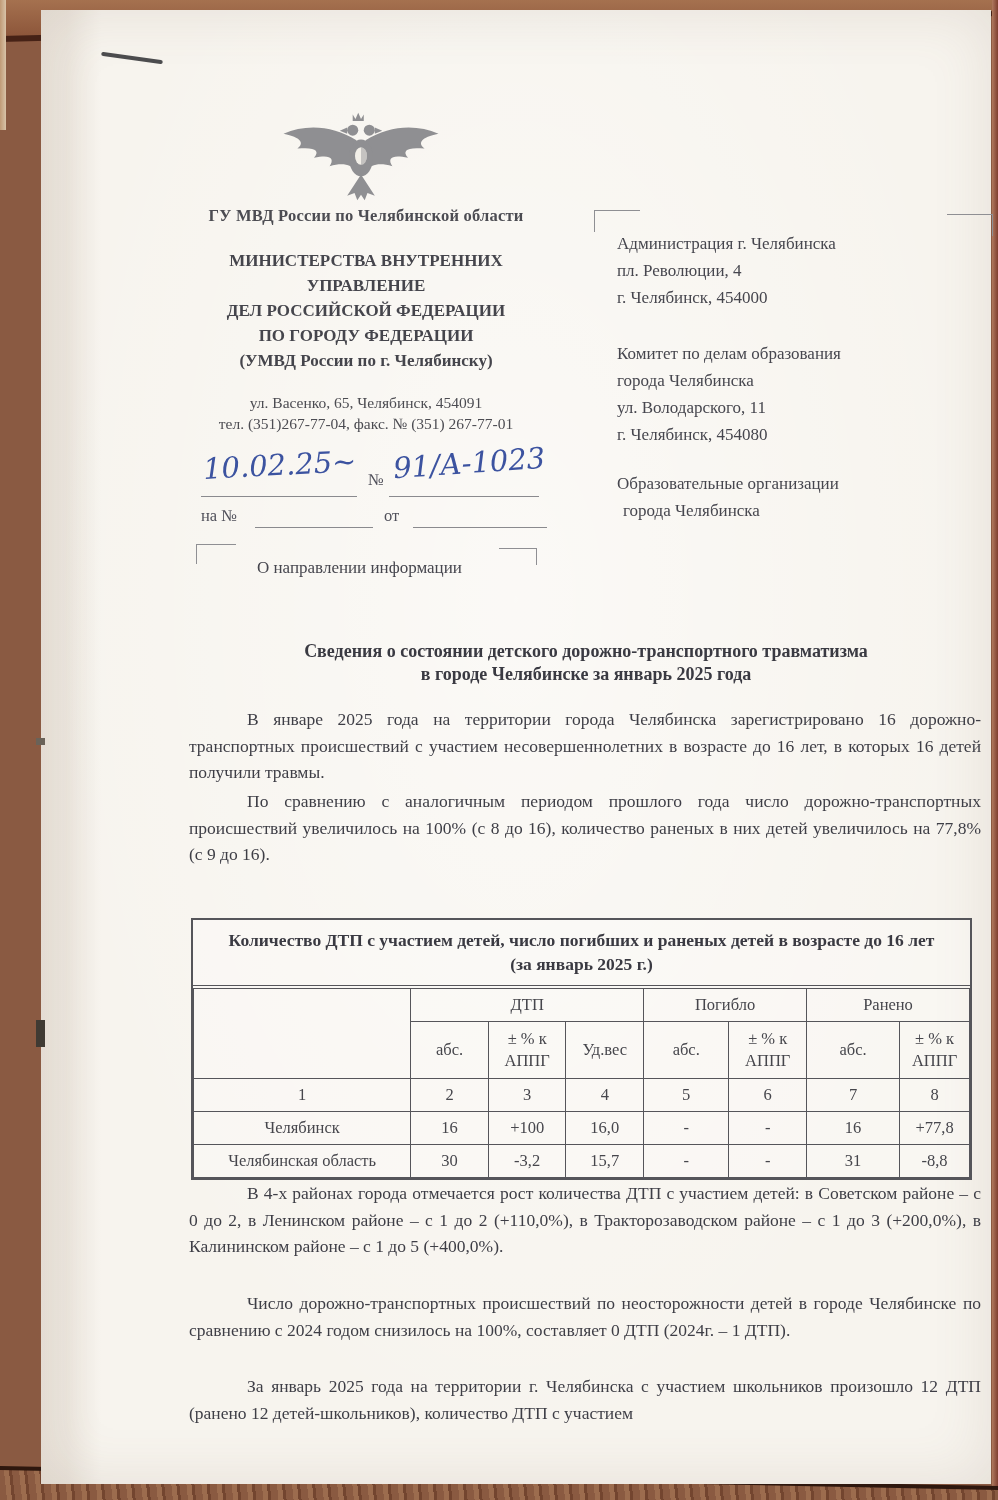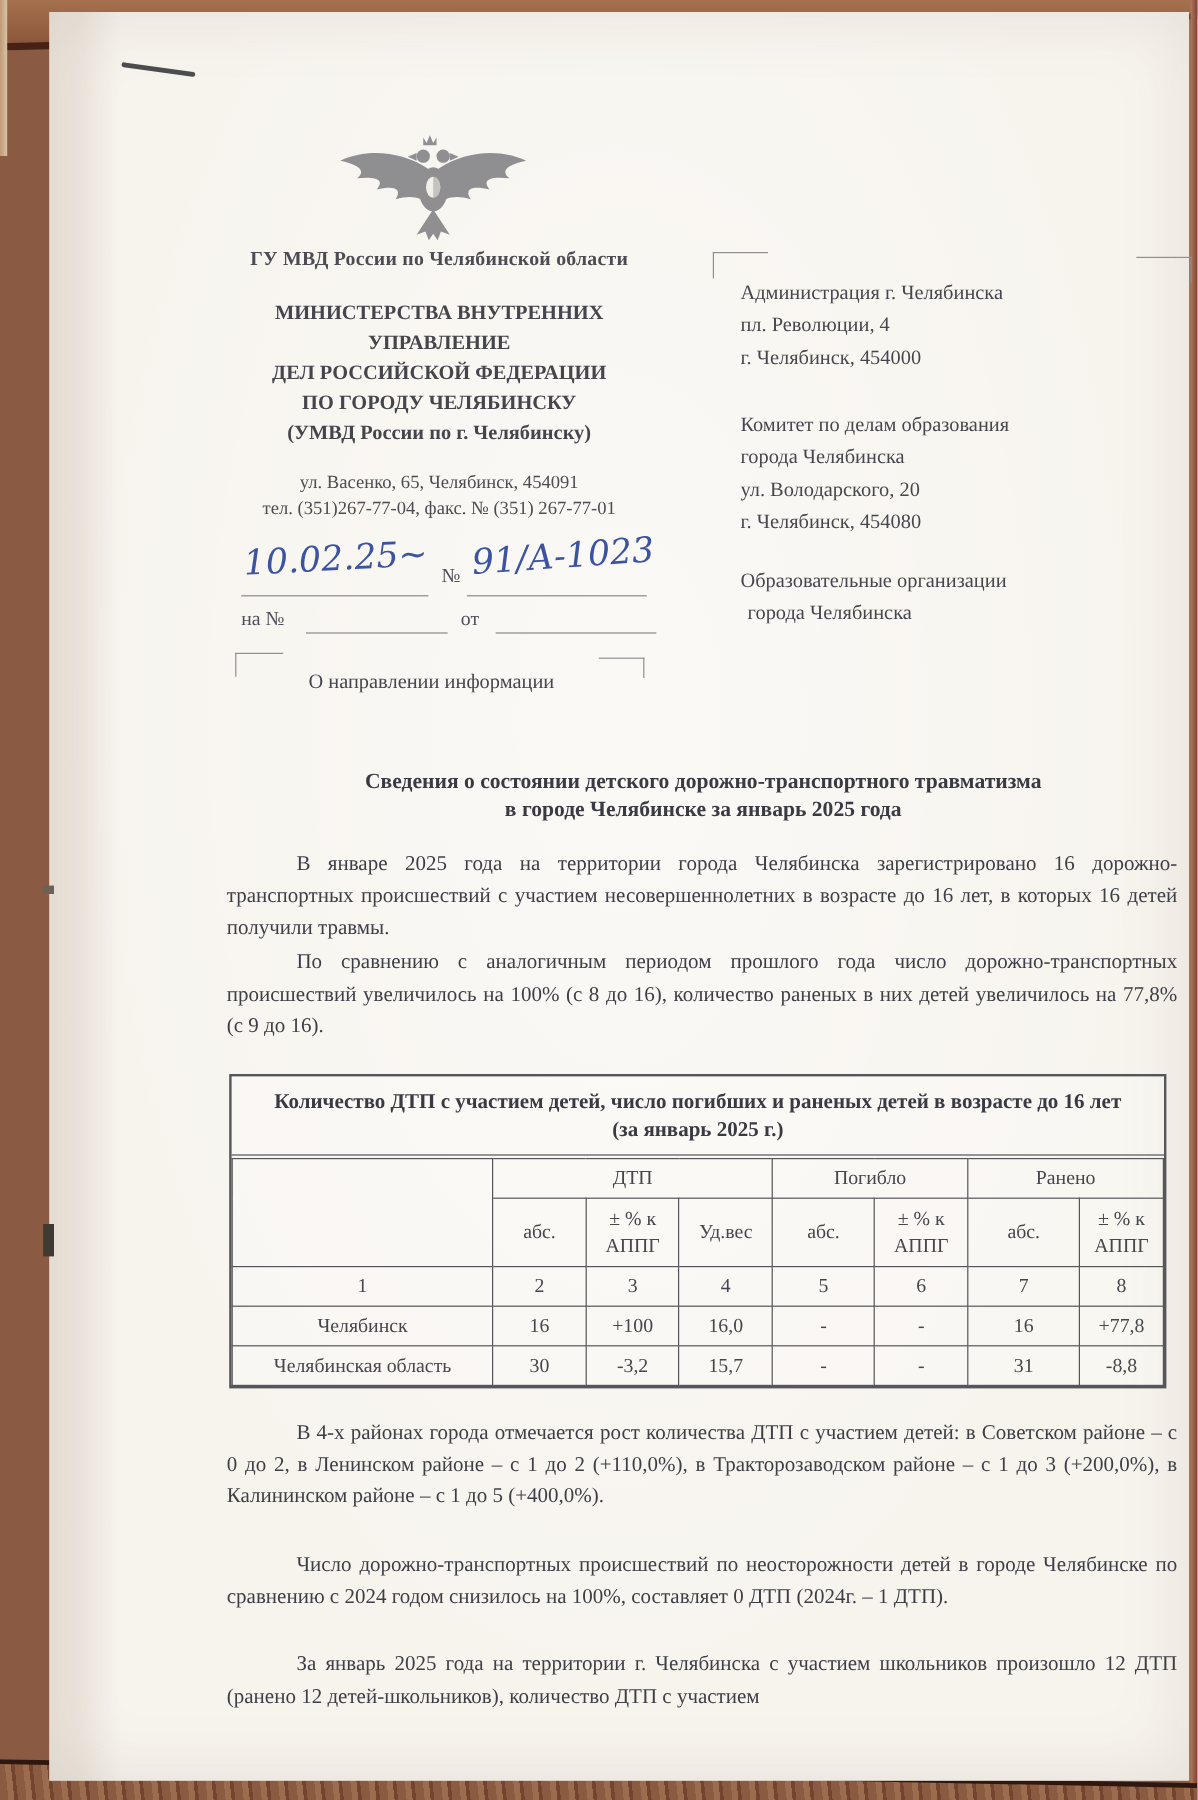--- a/index.html
+++ b/index.html
@@ -55,21 +55,21 @@
   .addr-block { width:380px; font-size:17px; line-height:27px; color:#46464e; }
 
   .subject { font-size:17px; color:#46464e; }
 
   .doc-title { left:140px; top:630px; width:810px; text-align:center;
     font-weight:bold; font-size:18px; line-height:23px; color:#3a3a42; }
 
   .para { width:792px; font-size:17.5px; line-height:26.5px; text-align:justify;
     text-indent:58px; color:#3e3e46; }
 
-  .tblwrap { left:150px; top:885px; width:781px; border:2px solid #55555a; background:rgba(255,255,255,.25); }
+  .tblwrap { left:150px; top:908px; width:781px; border:2px solid #55555a; background:rgba(255,255,255,.25); }
   .tbl-title { border-bottom:1px solid #55555a; padding:8px 26px 9px; text-align:center;
     font-weight:bold; font-size:17.5px; line-height:24px; color:#3a3a42; }
   table.grid { width:100%; border-collapse:collapse; table-layout:fixed; margin-top:2px;
     border-top:1px solid #55555a; font-size:16.5px; color:#46464c; }
   table.grid td { border:1px solid #55555a; text-align:center; vertical-align:middle; padding:6px 4px; }
   td.rowname { font-size:16.5px; }
   .grp td { padding:9px 4px; }
   .sub td { padding:6px 2px; line-height:22px; }
   .numrow td { padding:7px 2px; }
   .datarow td { padding:8px 2px; }
@@ -106,21 +106,21 @@
         </g>
         <ellipse cx="90" cy="50" rx="6.5" ry="9.5" fill="#f2efe8"></ellipse>
         <path d="M90,40.5 a6.5,9.5 0 0 1 0,19" fill="#8f8f92" opacity=".45"></path>
       </svg>
 
       <div class="abs org-region">ГУ МВД России по Челябинской области</div>
       <div class="abs org-name">
         <div>МИНИСТЕРСТВА ВНУТРЕННИХ</div>
         <div>УПРАВЛЕНИЕ</div>
         <div>ДЕЛ РОССИЙСКОЙ ФЕДЕРАЦИИ</div>
-        <div>ПО ГОРОДУ ЧЕЛЯБИНСКУ</div>
+        <div>ПО ГОРОДУ ФЕДЕРАЦИИ</div>
         <div>(УМВД России по г. Челябинску)</div>
       </div>
       <div class="abs org-addr">
         <div>ул. Васенко, 65, Челябинск, 454091</div>
         <div>тел. (351)267-77-04, факс. № (351) 267-77-01</div>
       </div>
 
       <div class="abs hand" style="left:162px; top:438px; transform:rotate(-3deg);">10.02.25~</div>
       <div class="abs uline" style="left:160px; top:486px; width:156px;"></div>
       <div class="abs small-label" style="left:327px; top:460px;">№</div>
@@ -136,21 +136,21 @@
       <div class="abs bracket br" style="left:906px; top:204px;"></div>
 
       <div class="abs addr-block" style="left:576px; top:220px;">
         <div>Администрация г. Челябинска</div>
         <div>пл. Революции, 4</div>
         <div>г. Челябинск, 454000</div>
       </div>
       <div class="abs addr-block" style="left:576px; top:330px;">
         <div>Комитет по делам образования</div>
         <div>города Челябинска</div>
-        <div>ул. Володарского, 20</div>
+        <div>ул. Володарского, 11</div>
         <div>г. Челябинск, 454080</div>
       </div>
       <div class="abs addr-block" style="left:576px; top:460px;">
         <div>Образовательные организации</div>
         <div style="padding-left:6px;">города Челябинска</div>
       </div>
 
       <div class="abs bracket bl" style="left:155px; top:534px; width:40px; height:20px;"></div>
       <div class="abs bracket br" style="left:458px; top:538px; width:38px; height:17px;"></div>
       <div class="abs subject" style="left:216px; top:548px;">О направлении информации</div>

